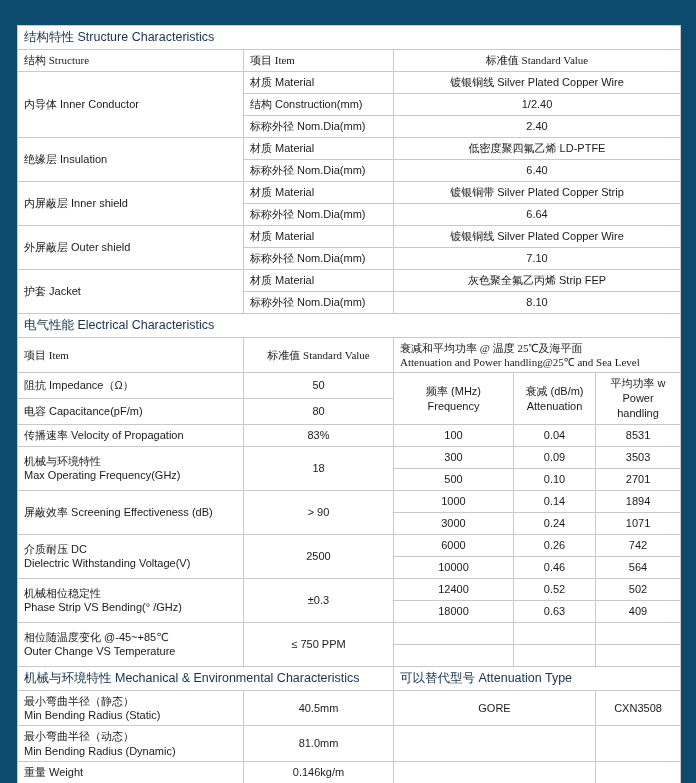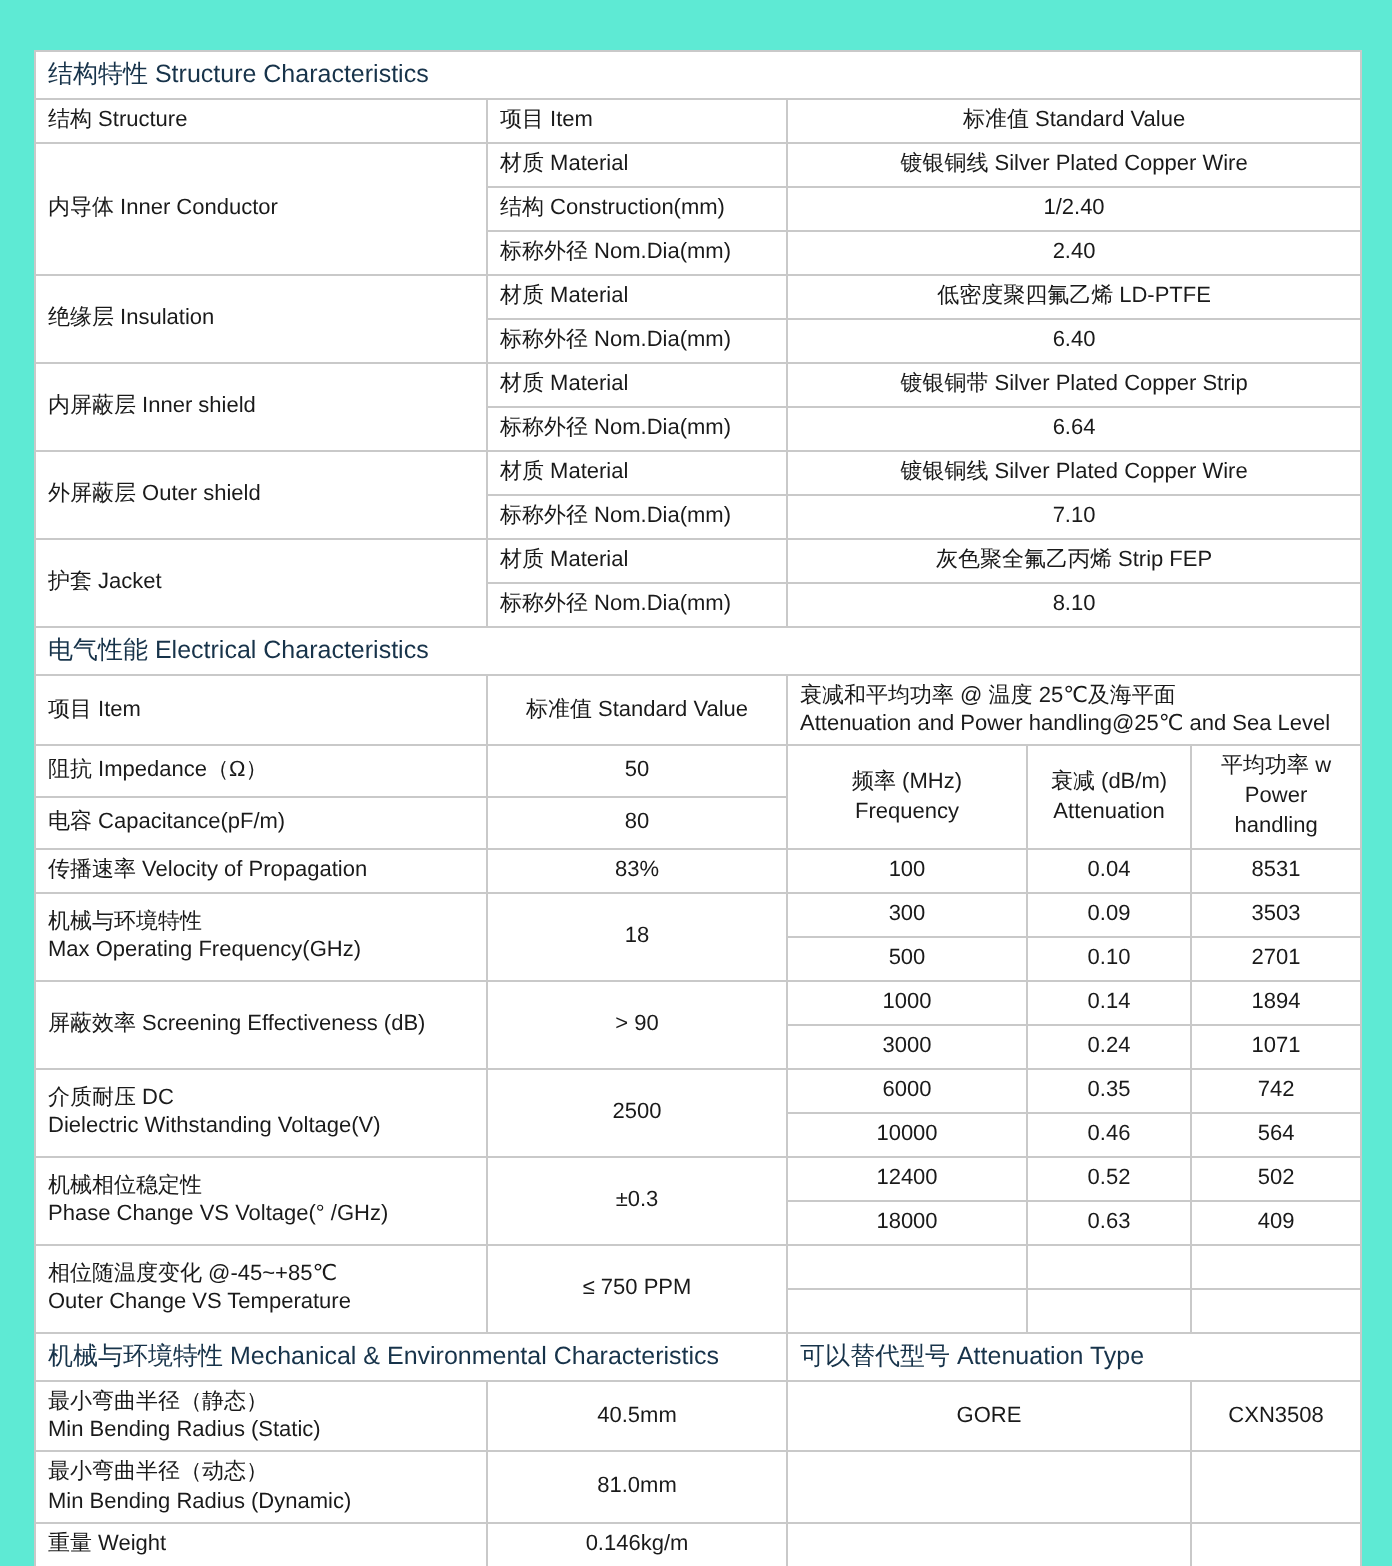--- a/index.html
+++ b/index.html
@@ -11,21 +11,21 @@
     width: 696px;
     height: 783px;
     font-family: "Liberation Sans", "DejaVu Sans", sans-serif;
     color: #1a1a1a;
     -webkit-font-smoothing: antialiased;
   }
   .sheet {
     width: 696px;
     height: 783px;
     position: relative;
-    background: #5eead4;
+    background: #0c4a6e;
     box-sizing: border-box;
     padding: 25px 16px 0 17px;
   }
   table.spec {
     width: 663px;
     border-collapse: collapse;
     table-layout: fixed;
     font-size: 11px;
   }
   table.spec td {
@@ -43,20 +43,21 @@
     border: 1px solid #b9cddb;
     border-left: 2px solid #7ea6c4;
     font-size: 12.5px;
     padding: 5px 10px;
     height: 26px;
     color: #17334a;
   }
   td.col-head {
     background: #f3f3f3;
     color: #1a1a1a;
+    font-family: Liberation Serif, serif;
   }
   .c { text-align: center; }
   .l { text-align: left; }
   .two-line { line-height: 1.3; }
   .tall { height: 34px; }
   td.empty { height: 22px; }
 </style>
 </head>
 <body>
 
@@ -222,34 +223,34 @@
 
     <tr>
       <td class="l tall" rowspan="2">
         <div class="two-line">
           <div>介质耐压 DC</div>
           <div>Dielectric Withstanding Voltage(V)</div>
         </div>
       </td>
       <td class="c" rowspan="2">2500</td>
       <td class="c">6000</td>
-      <td class="c">0.35</td>
+      <td class="c">0.26</td>
       <td class="c">742</td>
     </tr>
     <tr>
       <td class="c">10000</td>
       <td class="c">0.46</td>
       <td class="c">564</td>
     </tr>
 
     <tr>
       <td class="l tall" rowspan="2">
         <div class="two-line">
           <div>机械相位稳定性</div>
-          <div>Phase Change VS Voltage(° /GHz)</div>
+          <div>Phase Strip VS Bending(° /GHz)</div>
         </div>
       </td>
       <td class="c" rowspan="2">±0.3</td>
       <td class="c">12400</td>
       <td class="c">0.52</td>
       <td class="c">502</td>
     </tr>
     <tr>
       <td class="c">18000</td>
       <td class="c">0.63</td>

